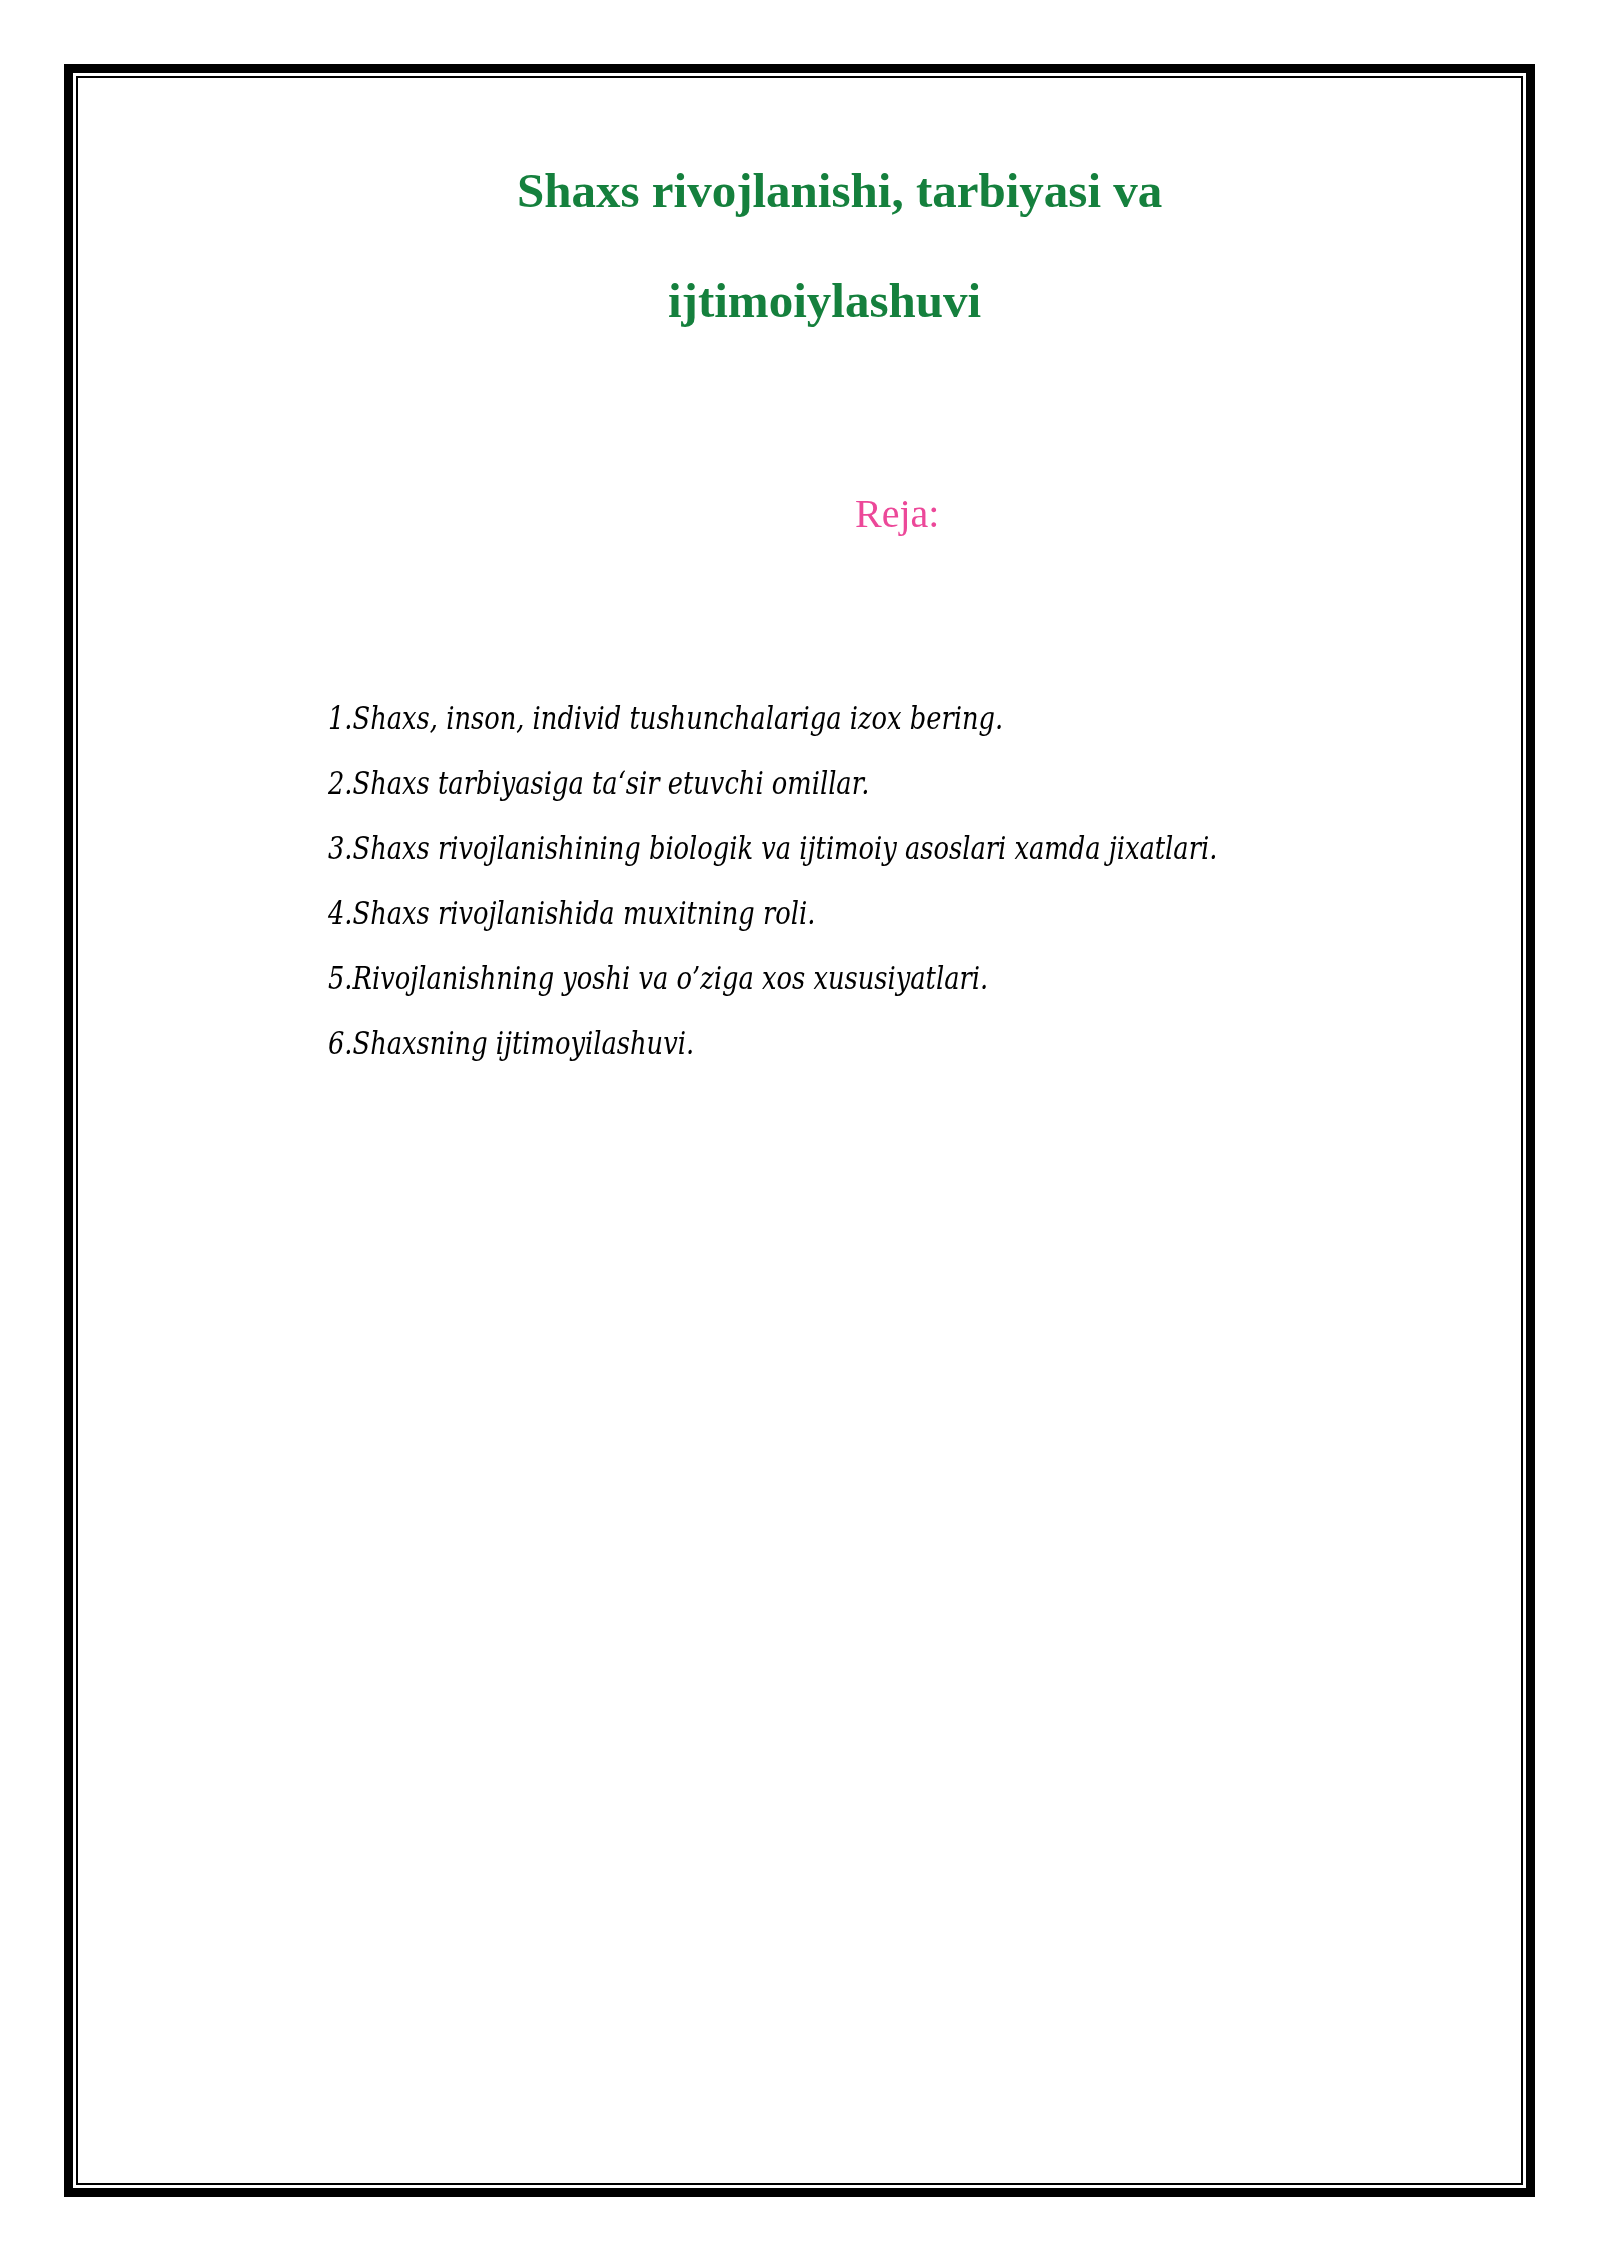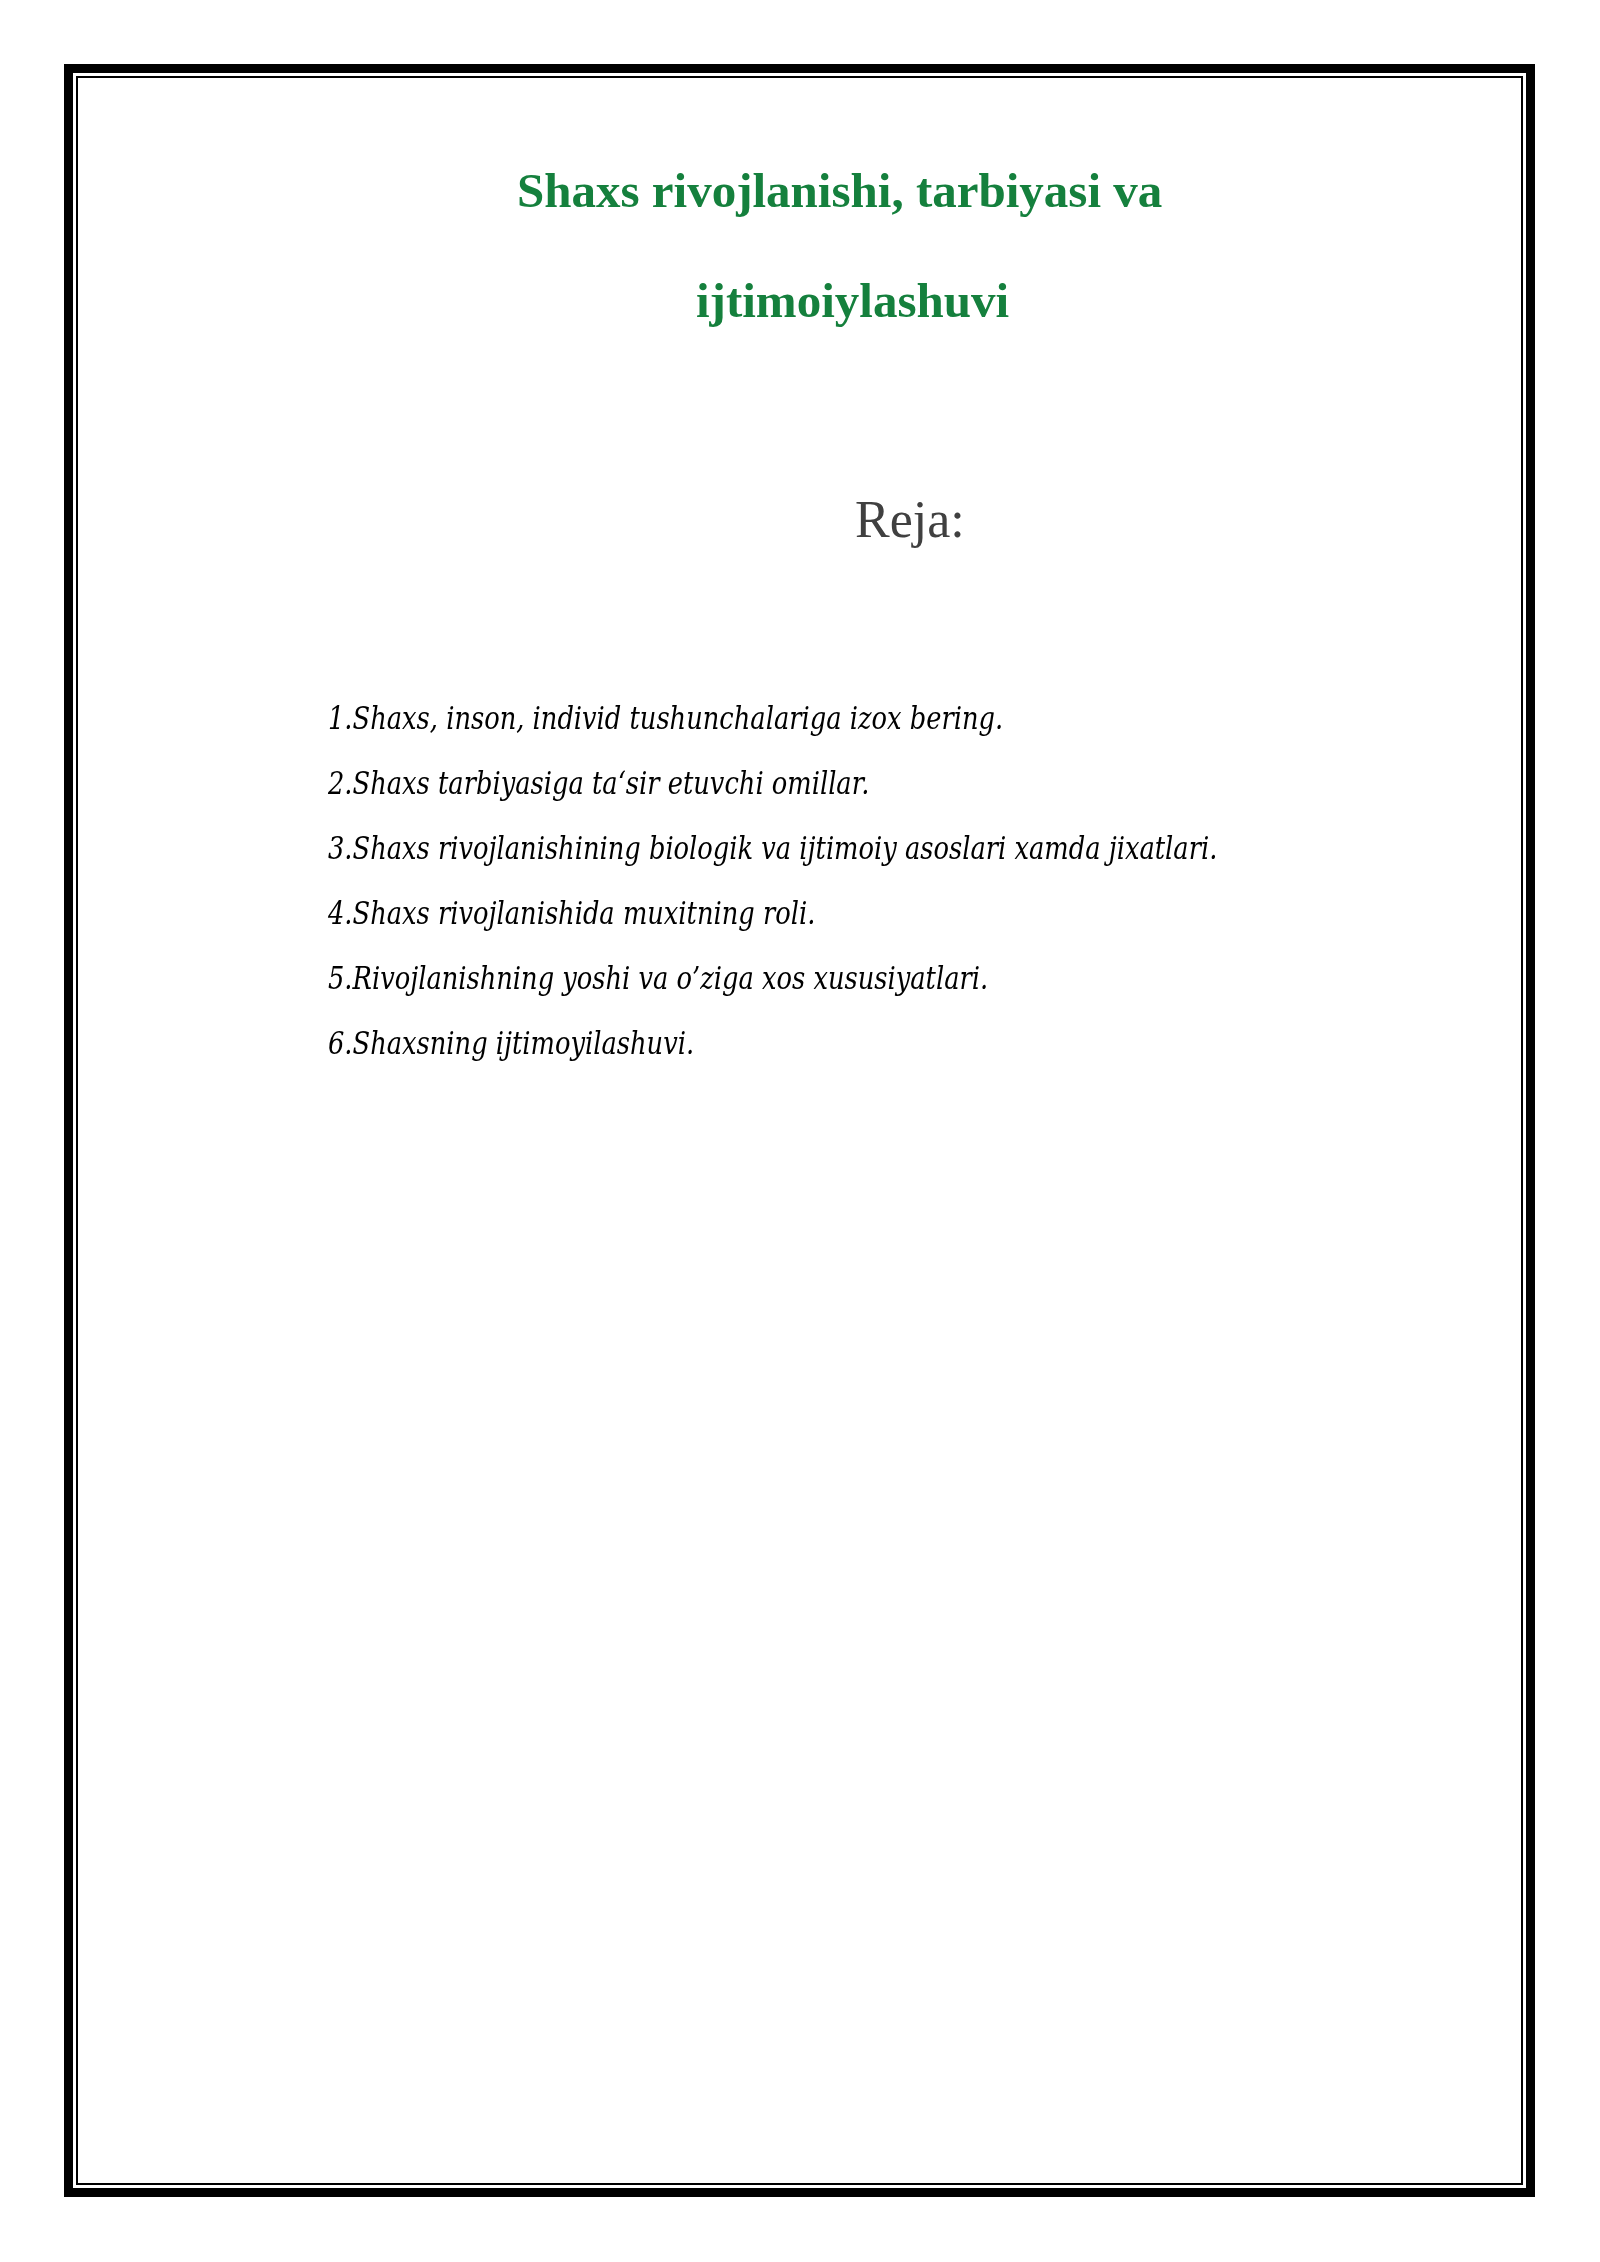--- a/index.html
+++ b/index.html
@@ -35,28 +35,28 @@
       left: 0;
       width: 100%;
       font-family: "Liberation Serif", serif;
       font-weight: bold;
       font-size: 49px;
       color: #15803d;
       white-space: nowrap;
       line-height: 1;
     }
     .title-line-1 { left: 517px; top: 166px; width: auto; }
-    .title-line-2 { left: 668px; top: 276px; width: auto; margin-left: 28px; }
+    .title-line-2 { left: 668px; top: 276px; width: auto; }
     .reja {
       position: absolute;
       left: 855px;
       top: 494px;
       font-family: "Liberation Serif", serif;
-      font-size: 52px;
-      color: #404040;
+      font-size: 40px;
+      color: #ec4899;
       line-height: 1;
       white-space: nowrap;
     }
     .plan-list {
       position: absolute;
       left: 325px;
       top: 700px;
       margin: 3px;
       padding: 0;
       list-style: none;

